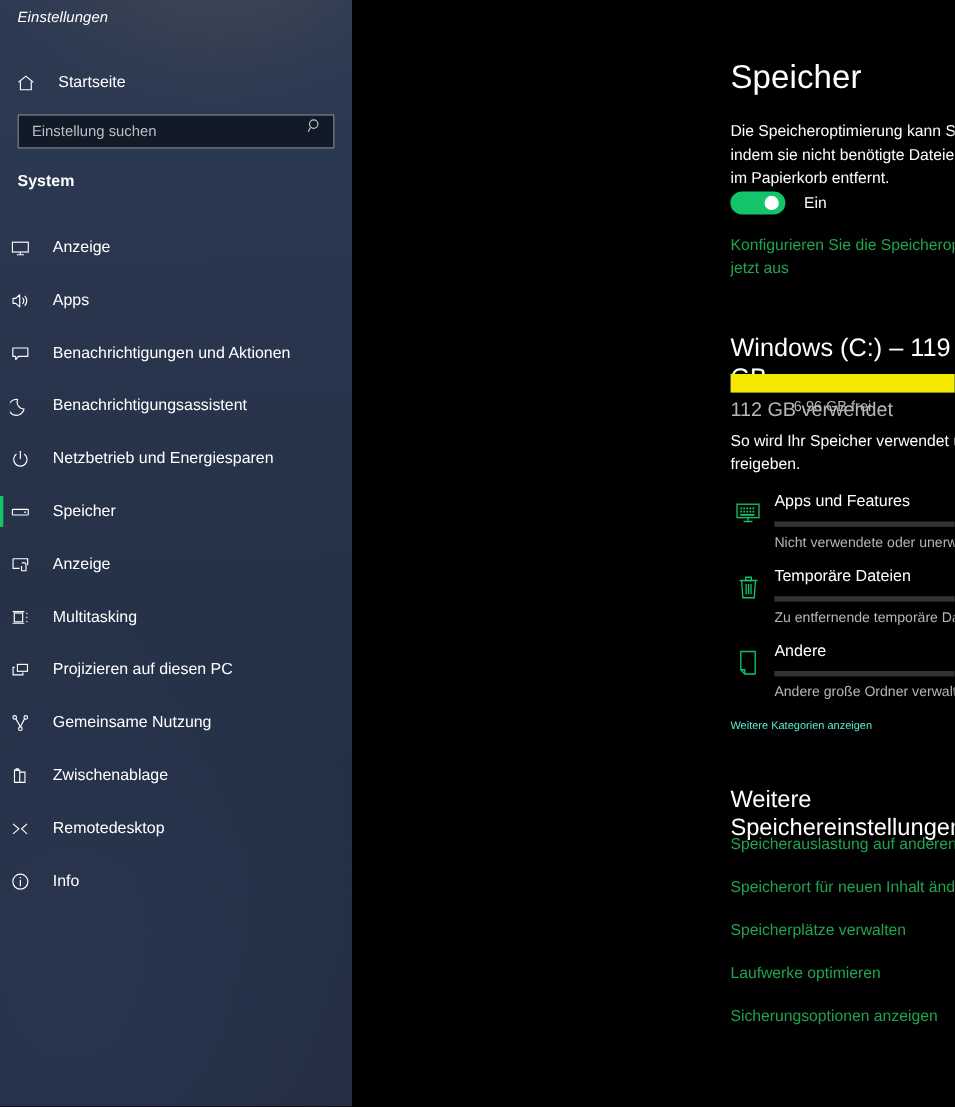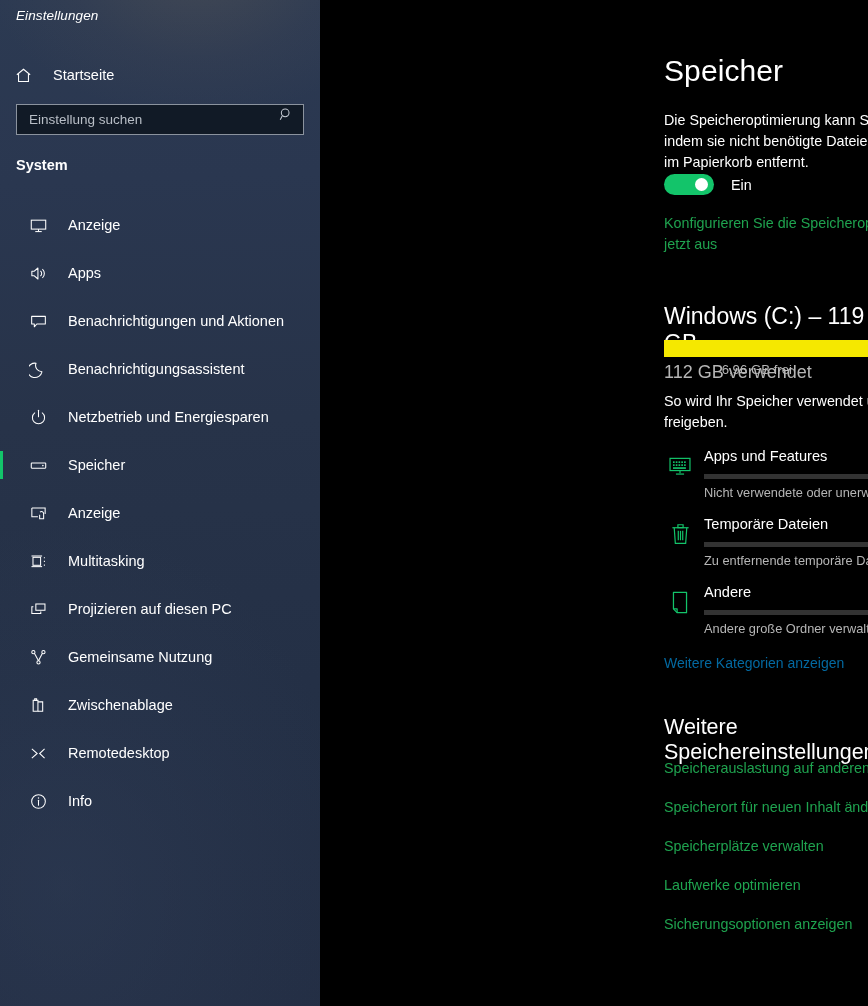--- a/index.html
+++ b/index.html
@@ -106,21 +106,21 @@
     left: 0;
     top: 201px;
     width: 320px;
   }
 
   .nav-item {
     position: relative;
     height: 48px;
     display: flex;
     align-items: center;
-    padding-left: 22px;
+    padding-left: 2px;
     cursor: default;
   }
   .nav-item .accent {
     position: absolute;
     left: 0;
     top: 10px;
     width: 3px;
     height: 28px;
     background: transparent;
   }
@@ -284,22 +284,22 @@
   .cat .cat-sub {
     position: absolute;
     left: 40px;
     top: 41px;
     font-size: 12.8px;
     color: #b6b6b6;
   }
 
   #more-cats {
     top: 655px;
-    font-size: 14px;
-    color: #0369a1;
+    font-size: 10px;
+    color: #5eead4;
     cursor: pointer;
   }
 
   #more-settings-title {
     top: 715px;
     font-size: 21.5px;
     color: #ffffff;
   }
 
   #links {

